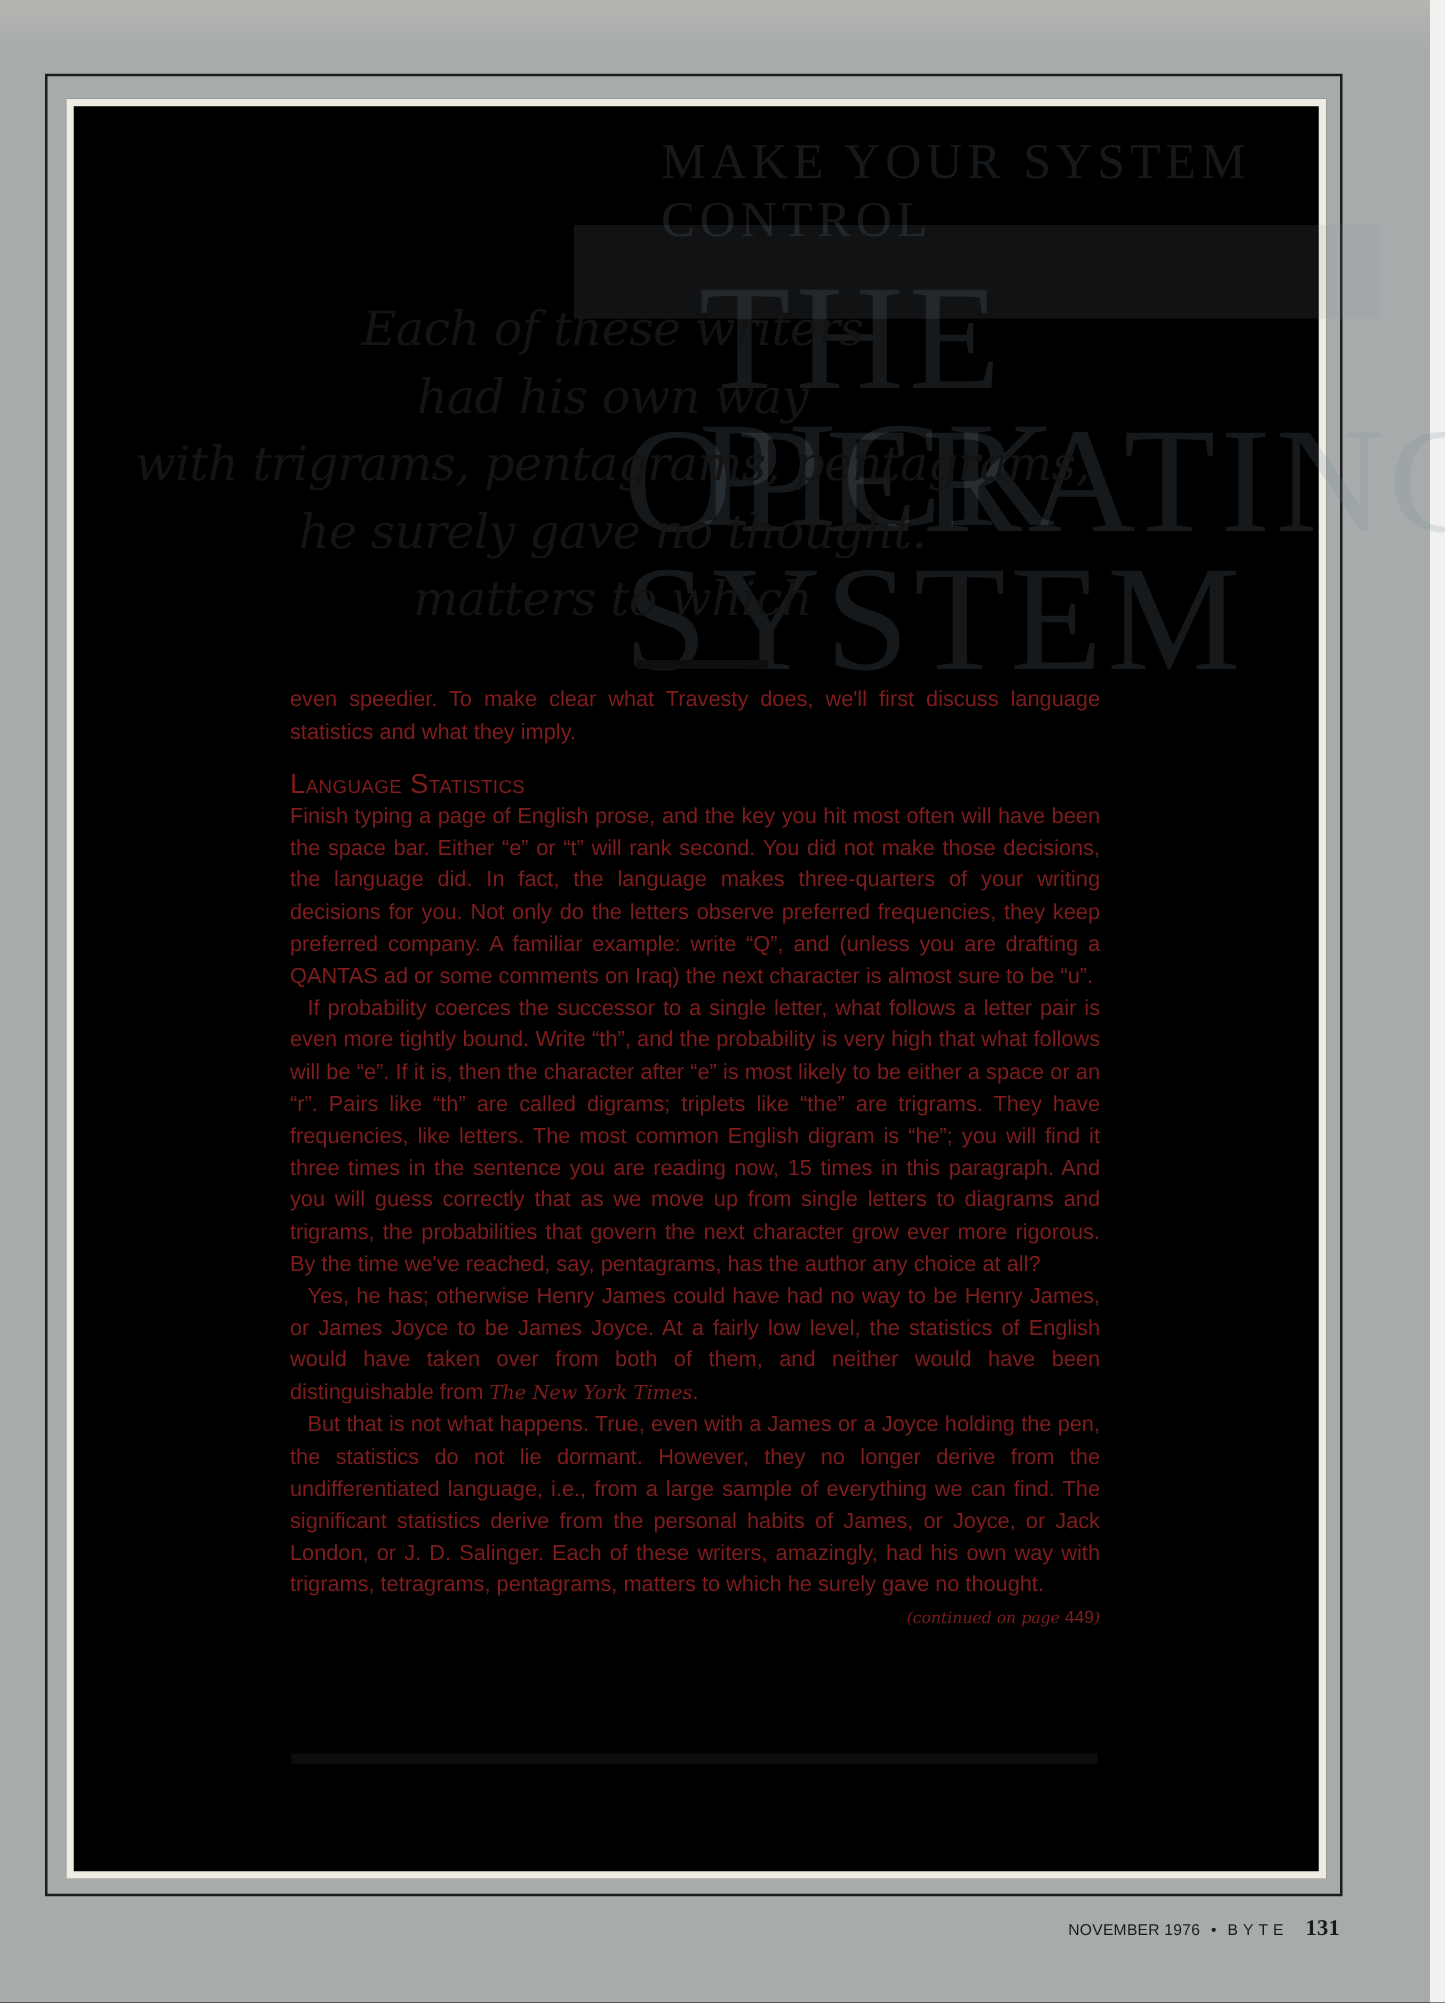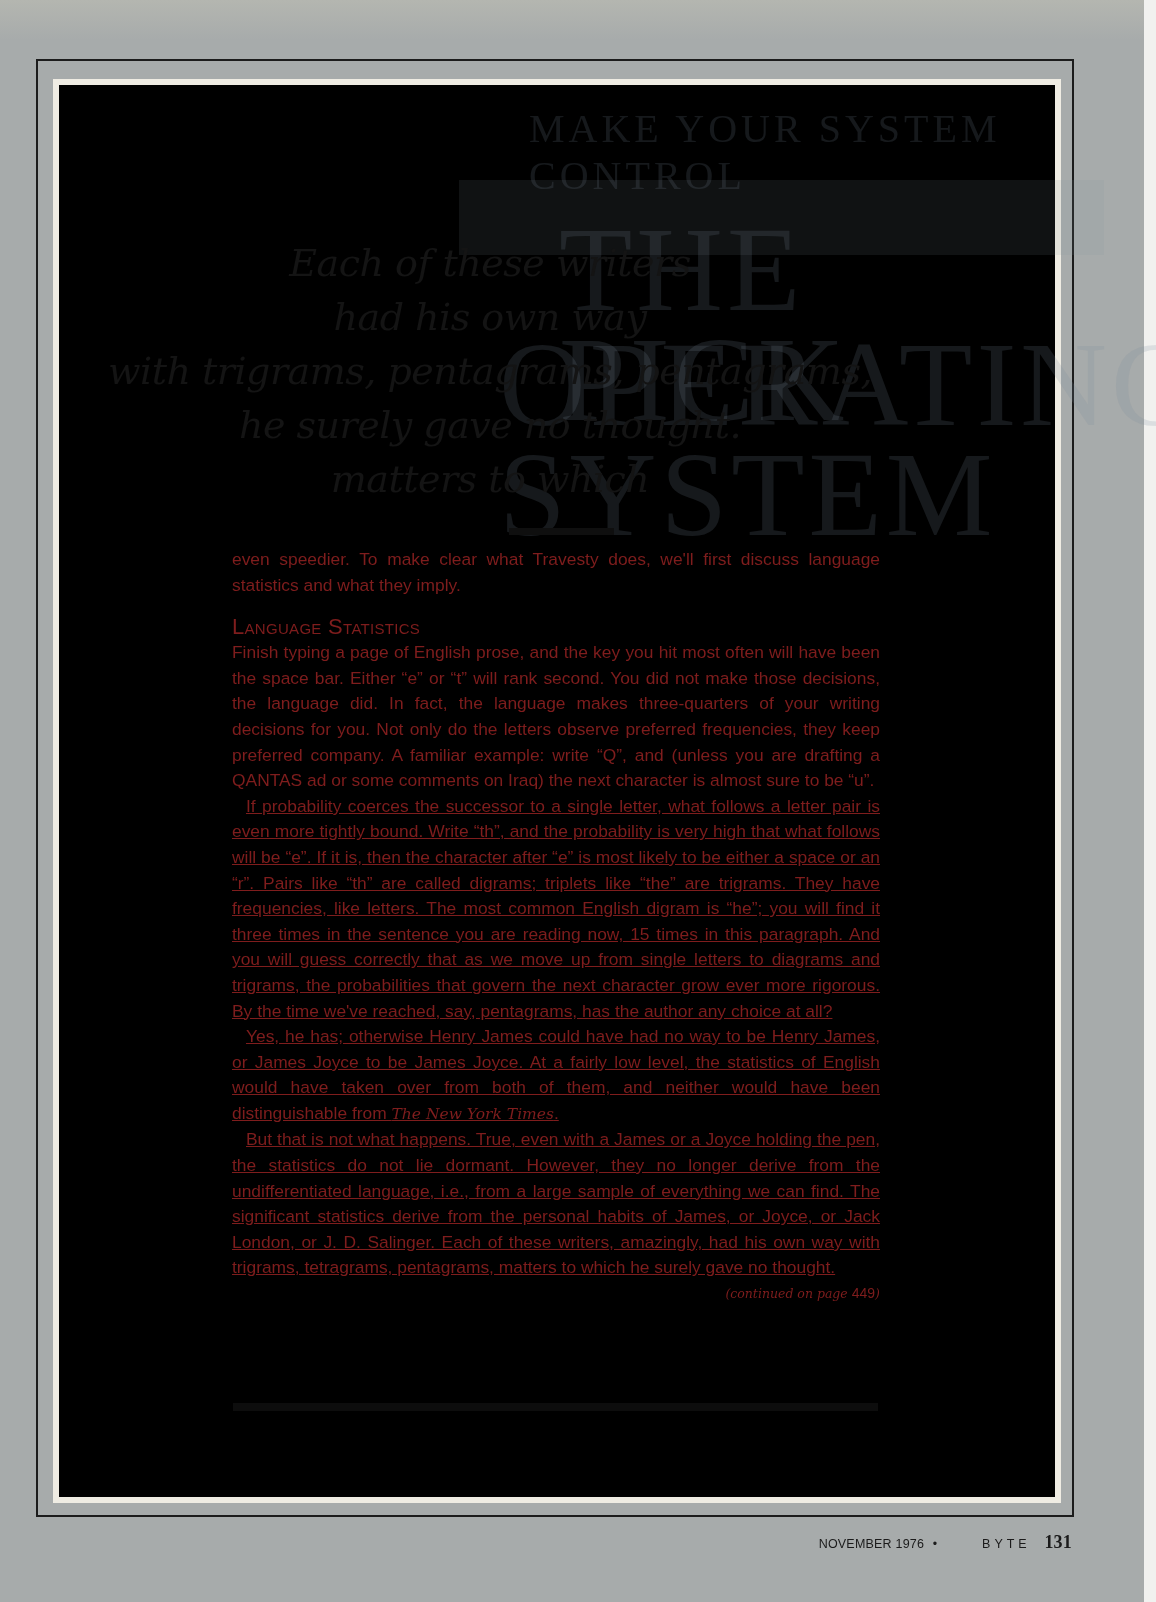--- a/index.html
+++ b/index.html
@@ -72,21 +72,21 @@
       left: 232px; top: 547px;
       width: 648px;
       font-family: "Liberation Sans", sans-serif;
       font-size: 17.4px;
       line-height: 25.6px;
       color: #7f1d1d;
       text-align: justify;
       text-align-last: left;
     }
     .body-col p { margin: 0; }
-    .body-col p.indent { text-indent: 14px; text-decoration: underline; }
+    .body-col p.indent { text-indent: 14px; }
     .intro { margin-bottom: 16px !important; }
     .section-head {
       font-variant: small-caps;
       font-size: 22px;
       letter-spacing: 0.3px;
       margin: 0;
       line-height: 26px;
       font-weight: normal;
     }
     .italic { font-family: "DejaVu Serif", serif; font-style: italic; font-size: 15.5px; }
@@ -106,21 +106,21 @@
     .footer {
       position: absolute;
       right: 84px; top: 1532px;
       font-family: "Liberation Sans", sans-serif;
       font-size: 12.5px;
       color: #1b1b1b;
       letter-spacing: 0.2px;
       white-space: nowrap;
     }
     .footer .sep { margin: 0 5px; }
-    .footer .mag { letter-spacing: 4px; margin-left: 36px; }
+    .footer .mag { letter-spacing: 4px; }
     .footer .page-num { font-weight: bold; margin-left: 10px; font-family: "Liberation Serif", serif; font-size: 18px; }
   </style>
 </head>
 <body>
 
 <div class="page-top-tint"></div>
 <div class="page-edge"></div>
 
 <div class="outer-frame"></div>
 <div class="inner-frame">

